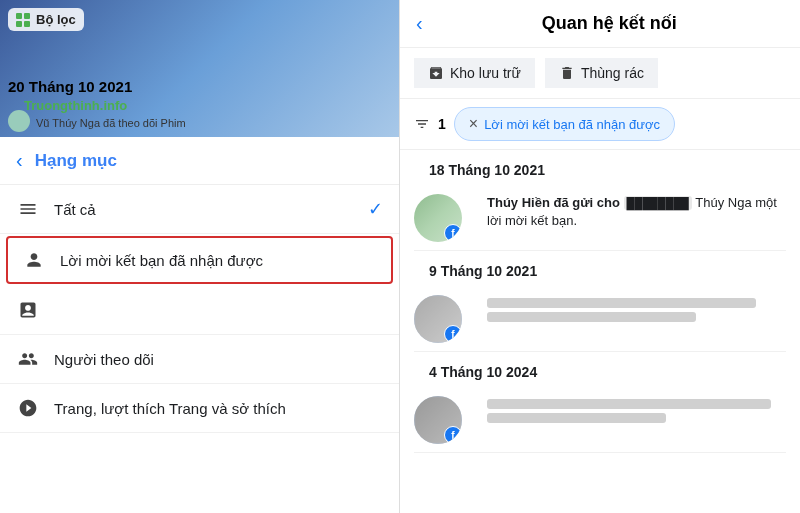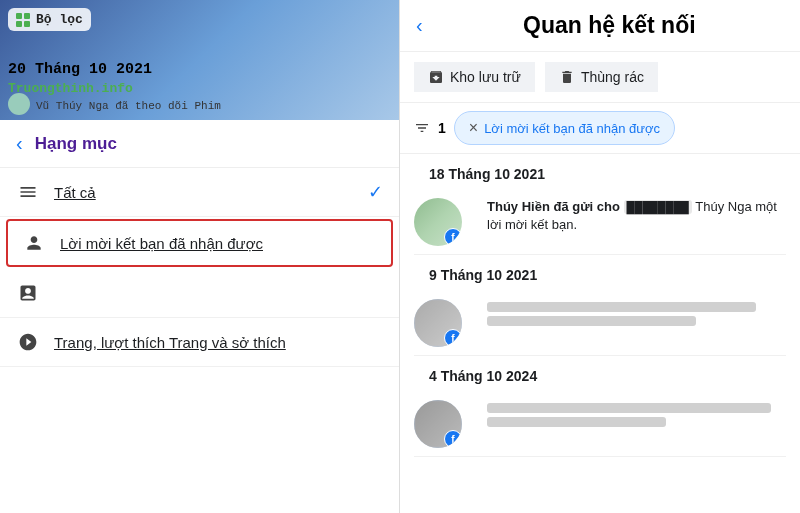--- a/index.html
+++ b/index.html
@@ -16,25 +16,24 @@
       width: 400px;
       height: 513px;
       background: #fff;
       display: flex;
       flex-direction: column;
       border-right: 1px solid #ddd;
     }
 
     .left-top-banner {
       width: 100%;
-      height: 120px;
+      height: 137px;
       background: linear-gradient(135deg, #3b5998 0%, #6a9fd8 50%, #a8c8e8 100%);
       position: relative;
       overflow: hidden;
-      font-family: Liberation Mono, monospace;
     }
 
     .filter-bar {
       position: absolute;
       top: 8px;
       left: 8px;
       display: flex;
       align-items: center;
       gap: 6px;
       color: #222;
@@ -63,21 +62,21 @@
       bottom: 42px;
       left: 8px;
       font-size: 15px;
       font-weight: 700;
       color: #000;
     }
 
     .banner-brand {
       position: absolute;
       bottom: 24px;
-      left: 8px;
+      left: 24px;
       font-size: 13px;
       font-weight: 700;
       color: #4caf50;
     }
 
     .banner-subtitle {
       position: absolute;
       bottom: 8px;
       left: 36px;
       font-size: 11px;
@@ -110,21 +109,21 @@
     .back-btn {
       font-size: 20px;
       color: #1877f2;
       cursor: pointer;
       font-weight: 300;
     }
 
     .category-title {
       font-size: 17px;
       font-weight: 600;
-      color: #4c1d95;
+      color: #3b82f6;
     }
 
     
     .menu-list {
       flex: 1;
       overflow: hidden;
     }
 
     .menu-item {
       display: flex;
@@ -149,21 +148,20 @@
       display: flex;
       align-items: center;
       justify-content: center;
       flex-shrink: 0;
     }
 
     .menu-label {
       font-size: 15px;
       color: #1c1e21;
       flex: 1;
-      text-decoration: underline;
     }
 
     .menu-check {
       color: #1877f2;
       font-size: 18px;
     }
 
     
     svg {
       fill: #444;
@@ -180,21 +178,21 @@
 
     .right-header {
       display: flex;
       align-items: center;
       padding: 12px 16px;
       border-bottom: 1px solid #eee;
       gap: 12px;
     }
 
     .right-title {
-      font-size: 23px;
+      font-size: 18px;
       font-weight: 600;
       color: #000;
       flex: 1;
       text-align: center;
     }
 
     .right-action-row {
       display: flex;
       gap: 10px;
       padding: 10px 14px;
@@ -349,20 +347,28 @@
     </div>
 
     <div class="menu-item">
       <div class="menu-icon">
         <svg width="20" height="20" viewBox="0 0 24 24">
             <path d="M19 3H5c-1.1 0-2 .9-2 2v14c0 1.1.9 2 2 2h14c1.1 0 2-.9 2-2V5c0-1.1-.9-2-2-2zm-7 3c1.93 0 3.5 1.57 3.5 3.5S13.93 13 12 13s-3.5-1.57-3.5-3.5S10.07 6 12 6zm7 13H5v-.23c0-.62.28-1.2.76-1.58C7.47 15.82 9.64 15 12 15s4.53.82 6.24 2.19c.48.38.76.97.76 1.58V19z"></path>
           </svg>
       </div>
     </div>
 
+    <div class="menu-item">
+      <div class="menu-icon">
+        <svg width="20" height="20" viewBox="0 0 24 24">
+            <path d="M16 11c1.66 0 2.99-1.34 2.99-3S17.66 5 16 5c-1.66 0-3 1.34-3 3s1.34 3 3 3zm-8 0c1.66 0 2.99-1.34 2.99-3S9.66 5 8 5C6.34 5 5 6.34 5 8s1.34 3 3 3zm0 2c-2.33 0-7 1.17-7 3.5V19h14v-2.5c0-2.33-4.67-3.5-7-3.5zm8 0c-.29 0-.62.02-.97.05 1.16.84 1.97 1.97 1.97 3.45V19h6v-2.5c0-2.33-4.67-3.5-7-3.5z"></path>
+          </svg>
+      </div>
+      <span class="menu-label">Người theo dõi</span>
+    </div>
 
     <div class="menu-item">
       <div class="menu-icon">
         <svg width="20" height="20" viewBox="0 0 24 24">
             <path d="M12 2C6.48 2 2 6.48 2 12s4.48 10 10 10 10-4.48 10-10S17.52 2 12 2zm-2 14.5v-9l6 4.5-6 4.5z"></path>
           </svg>
       </div>
       <span class="menu-label">Trang, lượt thích Trang và sở thích</span>
     </div>
   </div>

